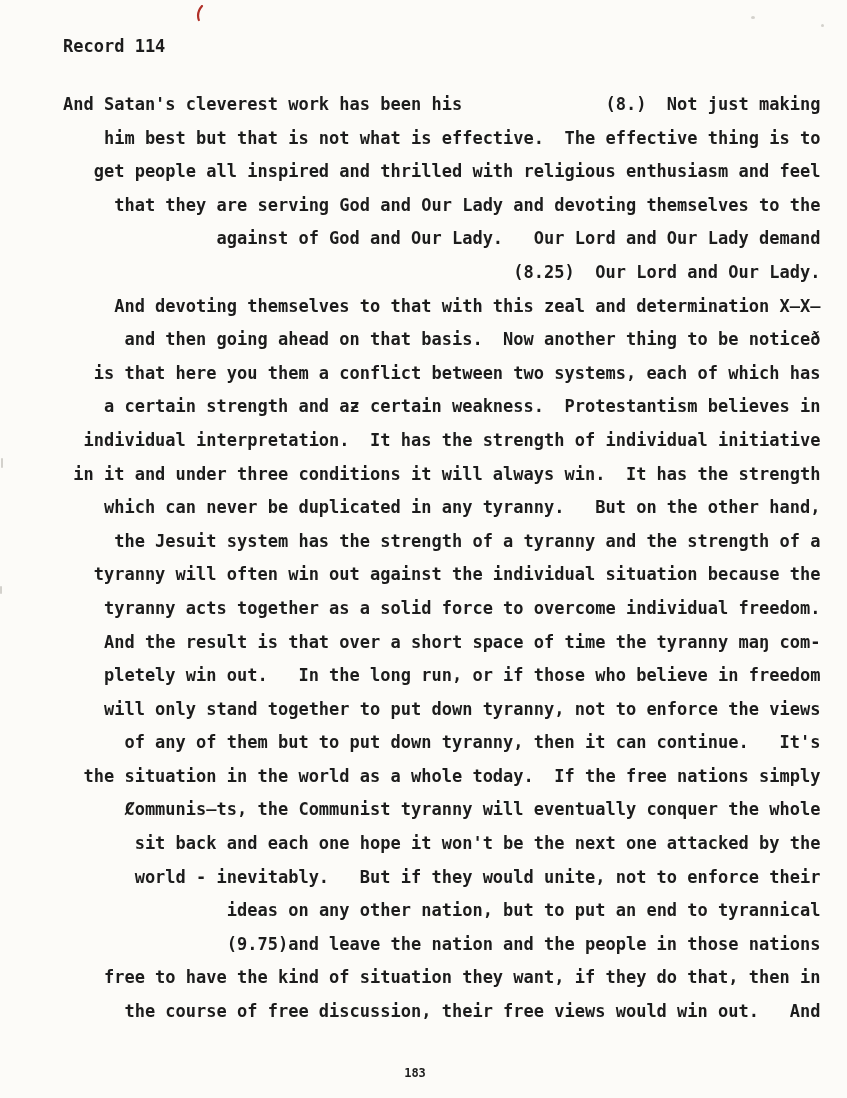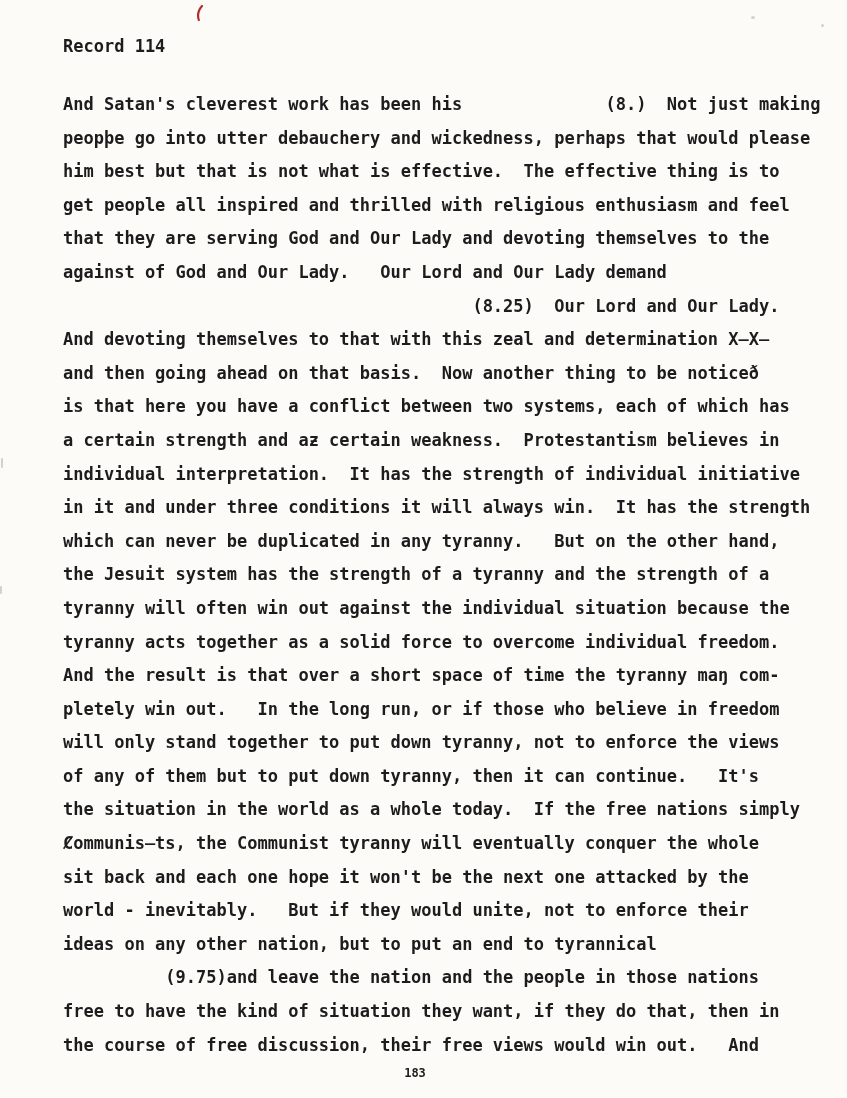--- a/index.html
+++ b/index.html
@@ -24,20 +24,21 @@
     left: 63px;
     top: 36px;
     font-size: 17px;
     white-space: pre;
   }
   .text-lines {
     position: absolute;
     left: 63px;
     top: 88px;
     font-size: 17px;
+    text-align: right;
   }
   .text-lines .line {
     white-space: pre;
     height: 33.6px;
     line-height: 33.6px;
   }
   .page-number {
     position: absolute;
     top: 1057px;
     left: 0;
@@ -74,29 +75,28 @@
 
   <span class="speck speck-tr1"></span>
   <span class="speck speck-tr2"></span>
   <span class="speck speck-l1"></span>
   <span class="speck speck-l2"></span>
 
   <div class="header-line">Record 114</div>
 
   <div class="text-lines">
       <div class="line">And Satan's cleverest work has been his              (8.)  Not just making</div>
-      <div class="line">peopþe go into utter debauchery and wickedness, perhaps that would please</div>
       <div class="line">him best but that is not what is effective.  The effective thing is to</div>
       <div class="line">get people all inspired and thrilled with religious enthusiasm and feel</div>
       <div class="line">that they are serving God and Our Lady and devoting themselves to the</div>
       <div class="line">against of God and Our Lady.   Our Lord and Our Lady demand</div>
       <div class="line">                                        (8.25)  Our Lord and Our Lady.</div>
       <div class="line">And devoting themselves to that with this zeal and determination X̶X̶</div>
       <div class="line">and then going ahead on that basis.  Now another thing to be noticeð</div>
-      <div class="line">is that here you have a conflict between two systems, each of which has</div>
+      <div class="line">is that here you them a conflict between two systems, each of which has</div>
       <div class="line">a certain strength and aƶ certain weakness.  Protestantism believes in</div>
       <div class="line">individual interpretation.  It has the strength of individual initiative</div>
       <div class="line">in it and under three conditions it will always win.  It has the strength</div>
       <div class="line">which can never be duplicated in any tyranny.   But on the other hand,</div>
       <div class="line">the Jesuit system has the strength of a tyranny and the strength of a</div>
       <div class="line">tyranny will often win out against the individual situation because the</div>
       <div class="line">tyranny acts together as a solid force to overcome individual freedom.</div>
       <div class="line">And the result is that over a short space of time the tyranny maŋ com-</div>
       <div class="line">pletely win out.   In the long run, or if those who believe in freedom</div>
       <div class="line">will only stand together to put down tyranny, not to enforce the views</div>

